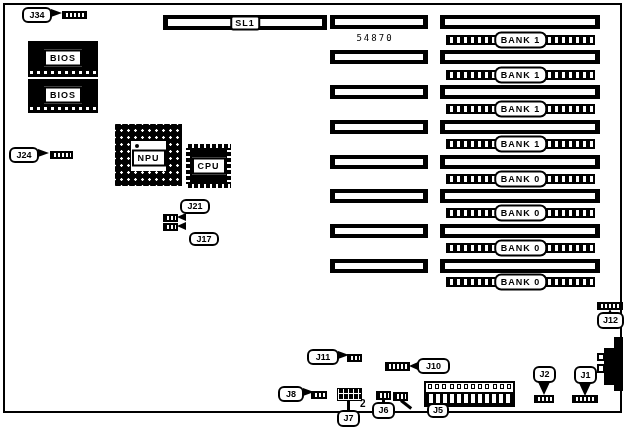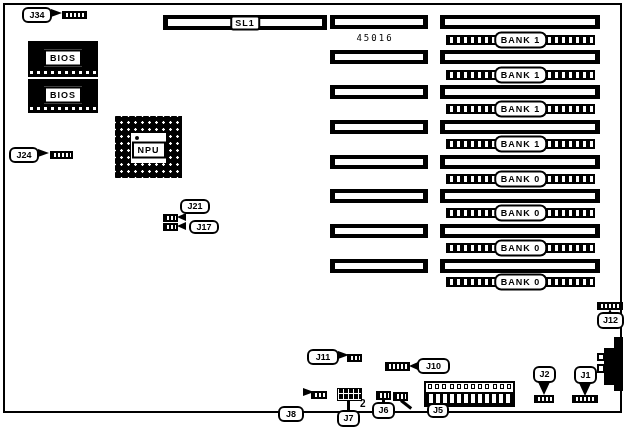--- a/index.html
+++ b/index.html
@@ -99,48 +99,51 @@
   </div>
   <div class="chip" style="left:28px;top:79px;width:70px;height:34px">
     <div class="chip-lbl" style="top:46%">BIOS</div>
     <div class="sock-line"></div>
   </div>
 
   <div class="lbl" style="left:9px;top:147px;width:30px;height:16px">J24</div>
   <div class="t-r" style="left:38px;top:149px"></div>
   <div class="jmp" style="left:50px;top:151px;width:23px;height:8px"></div>
 
-  <div class="chip npu" style="left:115px;top:116px;width:67px;height:62px">
+  <div class="chip npu" style="left:115px;top:124px;width:67px;height:62px">
     <div class="npu-inner">
       <div class="pin1-dot"></div>
       <div class="chip-lbl" style="top:56%">NPU</div>
     </div>
+  </div>
+  <div class="chip cpu" style="left:186px;top:144px;width:45px;height:44px">
+    <div class="chip-lbl">CPU</div>
   </div>
 
   <div class="jmp" style="left:163px;top:214px;width:15px;height:8px"></div>
   <div class="t-l" style="left:177px;top:213px"></div>
   <div class="lbl" style="left:180px;top:199px;width:30px;height:15px">J21</div>
   <div class="jmp" style="left:163px;top:223px;width:15px;height:8px"></div>
   <div class="t-l" style="left:177px;top:222px"></div>
-  <div class="lbl" style="left:189px;top:220px;width:30px;height:14px">J17</div>
+  <div class="lbl" style="left:189px;top:232px;width:30px;height:14px">J17</div>
 
   <div class="slot" style="left:163px;top:15px;width:164px;height:15px">
     <div class="chip-lbl">SL1</div>
   </div>
 
   <div class="slot" style="left:330px;top:15px;width:98px;height:14px"></div>
   <div class="slot" style="left:330px;top:50px;width:98px;height:14px"></div>
   <div class="slot" style="left:330px;top:85px;width:98px;height:14px"></div>
   <div class="slot" style="left:330px;top:120px;width:98px;height:14px"></div>
   <div class="slot" style="left:330px;top:155px;width:98px;height:14px"></div>
   <div class="slot" style="left:330px;top:189px;width:98px;height:14px"></div>
   <div class="slot" style="left:330px;top:224px;width:98px;height:14px"></div>
   <div class="slot" style="left:330px;top:259px;width:98px;height:14px"></div>
 
-  <div class="partnum" style="left:352px;top:33px;width:46px;text-align:center">45016</div>
+  <div class="partnum" style="left:352px;top:33px;width:46px;text-align:center">54870</div>
 
   <div class="slot" style="left:440px;top:15px;width:160px;height:14px"></div>
   <div class="slot" style="left:440px;top:50px;width:160px;height:14px"></div>
   <div class="slot" style="left:440px;top:85px;width:160px;height:14px"></div>
   <div class="slot" style="left:440px;top:120px;width:160px;height:14px"></div>
   <div class="slot" style="left:440px;top:155px;width:160px;height:14px"></div>
   <div class="slot" style="left:440px;top:189px;width:160px;height:14px"></div>
   <div class="slot" style="left:440px;top:224px;width:160px;height:14px"></div>
   <div class="slot" style="left:440px;top:259px;width:160px;height:14px"></div>
 
@@ -170,21 +173,21 @@
     </div>
 
   <div class="lbl" style="left:307px;top:349px;width:32px;height:16px">J11</div>
   <div class="t-r" style="left:338px;top:351px"></div>
   <div class="jmp" style="left:347px;top:354px;width:15px;height:8px"></div>
 
   <div class="jmp" style="left:385px;top:362px;width:25px;height:9px"></div>
   <div class="t-l" style="left:409px;top:362px"></div>
   <div class="lbl" style="left:417px;top:358px;width:33px;height:16px">J10</div>
 
-  <div class="lbl" style="left:278px;top:406px;width:26px;height:16px">J8</div>
+  <div class="lbl" style="left:278px;top:386px;width:26px;height:16px">J8</div>
   <div class="t-r" style="left:303px;top:388px"></div>
   <div class="jmp" style="left:311px;top:391px;width:16px;height:8px"></div>
 
   <div class="hdr" style="left:337px;top:388px;width:25px;height:13px"></div>
   <div class="pin2" style="left:360px;top:398px">2</div>
   <div class="vline" style="left:347px;top:401px;height:11px"></div>
   <div class="lbl" style="left:337px;top:410px;width:23px;height:17px">J7</div>
 
   <div class="jmp" style="left:376px;top:391px;width:15px;height:9px"></div>
   <div class="vline" style="left:382px;top:400px;height:12px"></div>

